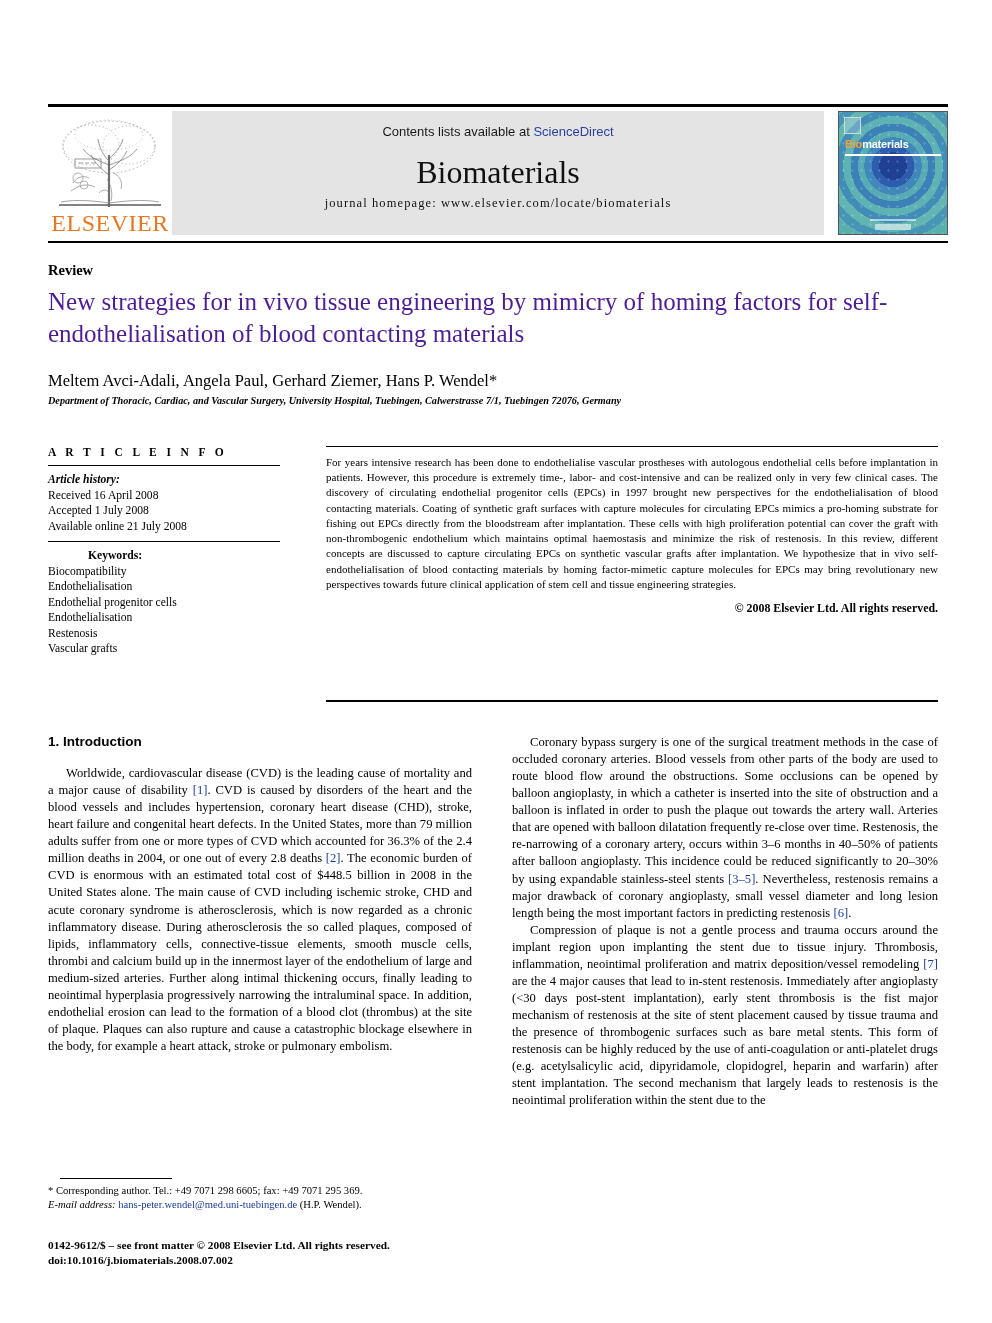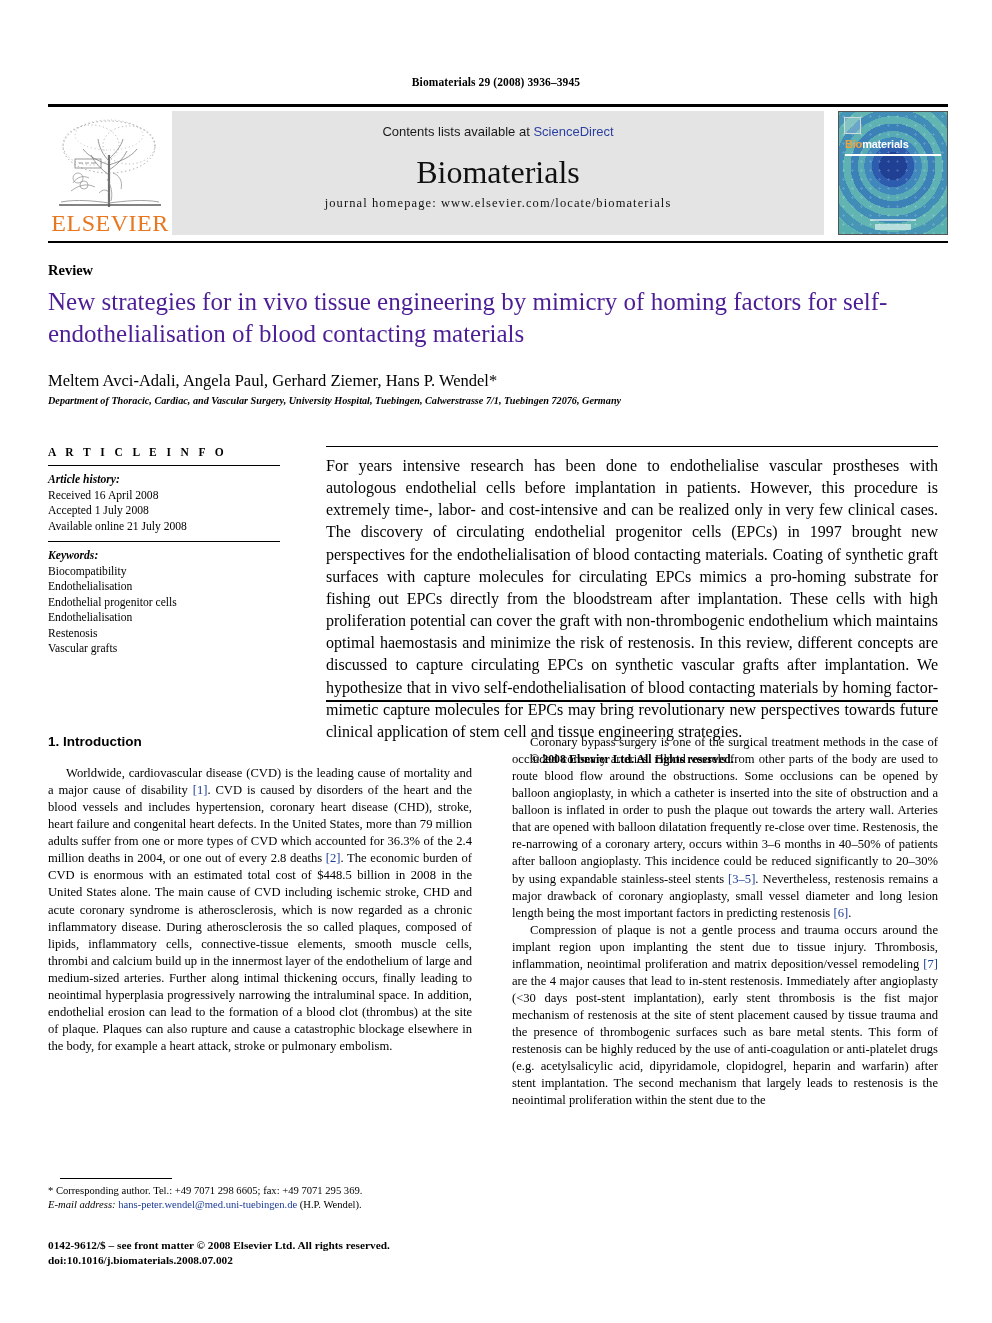--- a/index.html
+++ b/index.html
@@ -238,31 +238,31 @@
     font-size: 11.6px;
     line-height: 1.34;
     padding-top: 6px;
   }
   .hist .lbl { font-style: italic; font-weight: bold; }
   .kw {
     font-size: 11.6px;
     line-height: 1.34;
     padding-top: 6px;
   }
-  .kw .lbl { font-style: italic; font-weight: bold; }
+  .kw .lbl { font-weight: bold; margin-left: 40px; }
 
   .abs-body {
-    font-size: 16px;
+    font-size: 11px;
     line-height: 1.385;
     text-align: justify;
     padding-top: 8px;
   }
   .abs-copy {
     font-size: 11.9px;
-    text-align: center;
+    text-align: right;
     padding-top: 9px;
     font-weight: bold;
   }
   .abs-rule {
     position: absolute;
     left: 326px; top: 700px;
     width: 612px;
     height: 2px;
     background: #000;
   }
@@ -319,21 +319,20 @@
     font-size: 11.3px;
     line-height: 1.33;
     font-weight: bold;
   }
 </style>
 </head>
 <body>
 
 <div class="page">
 
-  <div class="running-head">Biomaterials 29 (2008) 3936–3945</div>
 
   <div class="masthead">
     <div class="masthead-inner">
 
       <div class="elsevier-logo">
         <div class="tree-wrap">
           <svg viewBox="0 0 118 95" width="118" height="95" aria-hidden="true">
             <g stroke="#6f6f6f" stroke-width="0.7" fill="none">
               <path d="M58 92 L58 40" stroke-width="2.2"></path>
               <path d="M58 60 C50 54 44 48 40 40"></path>

